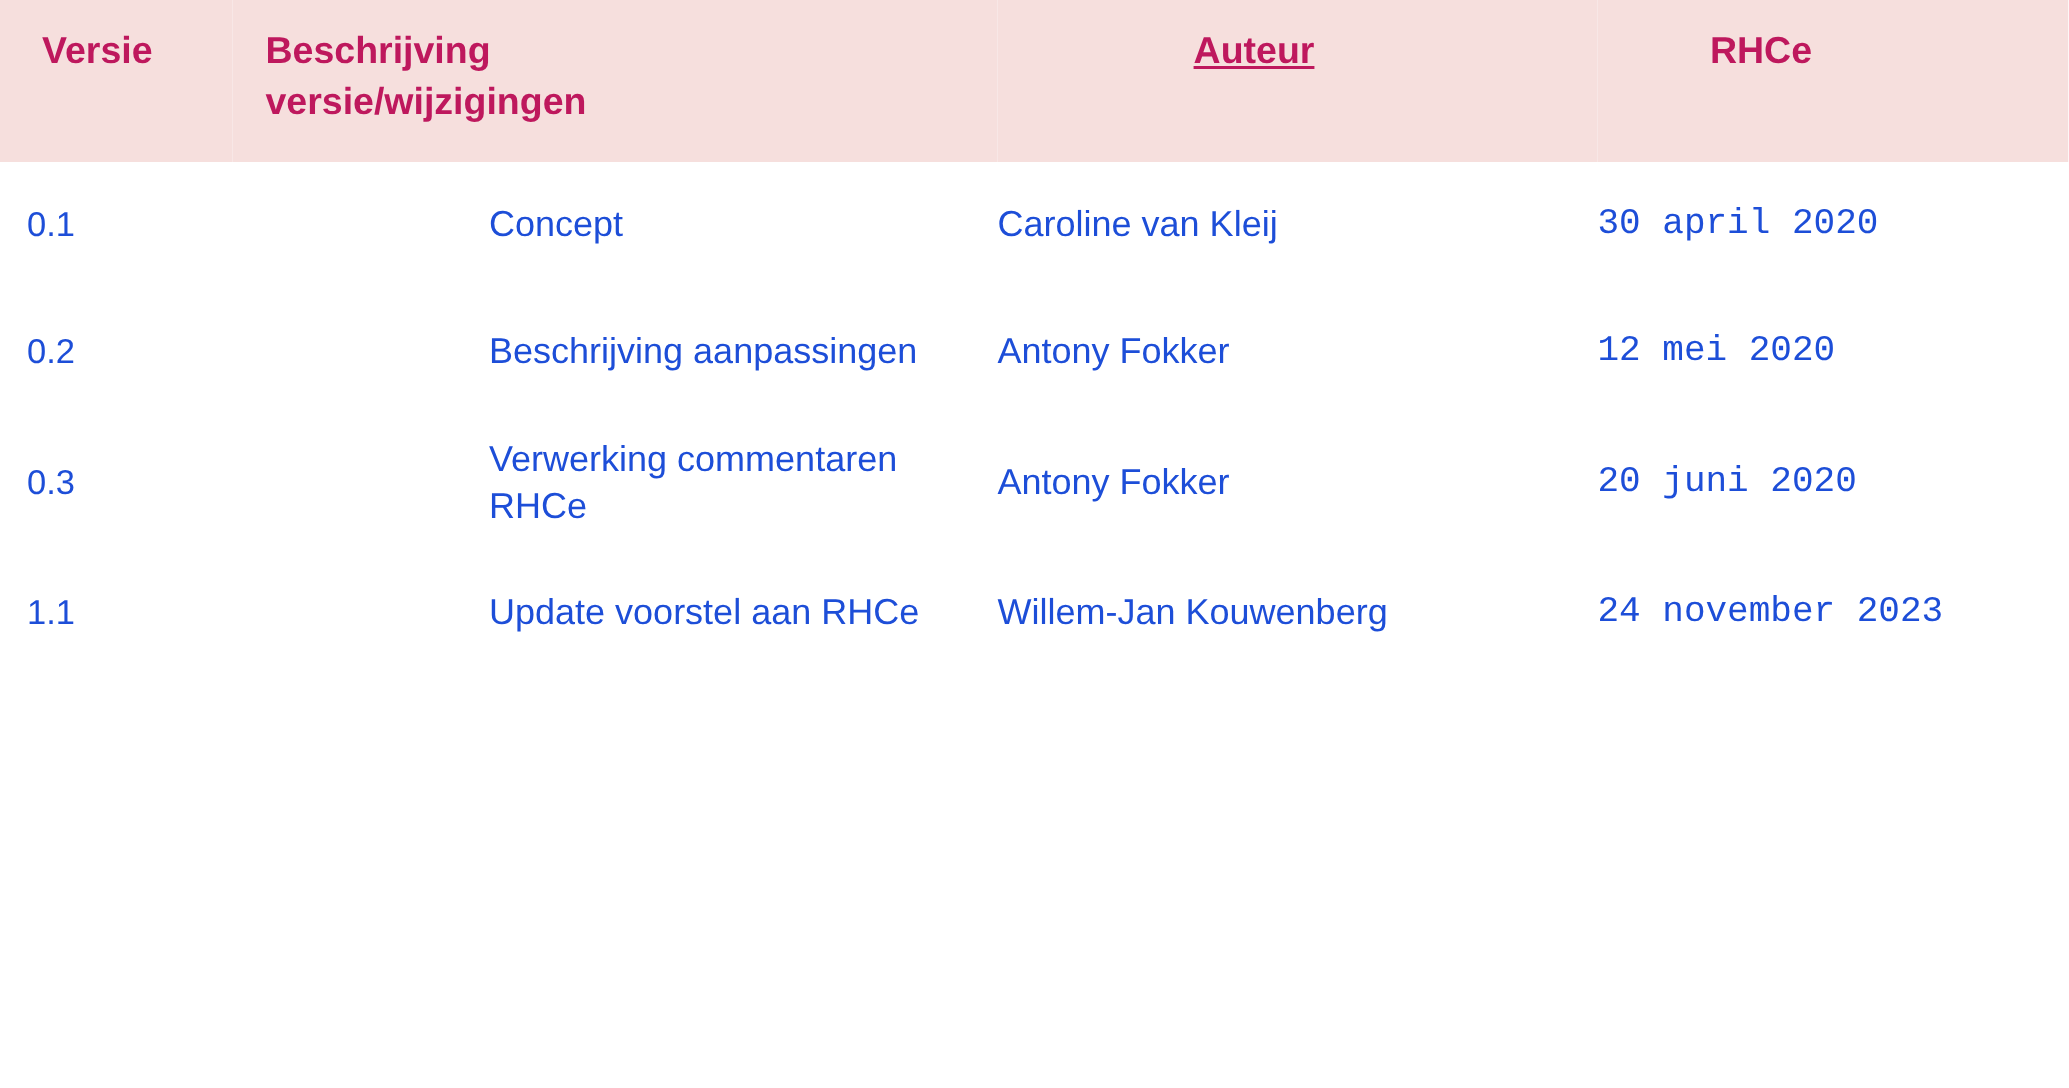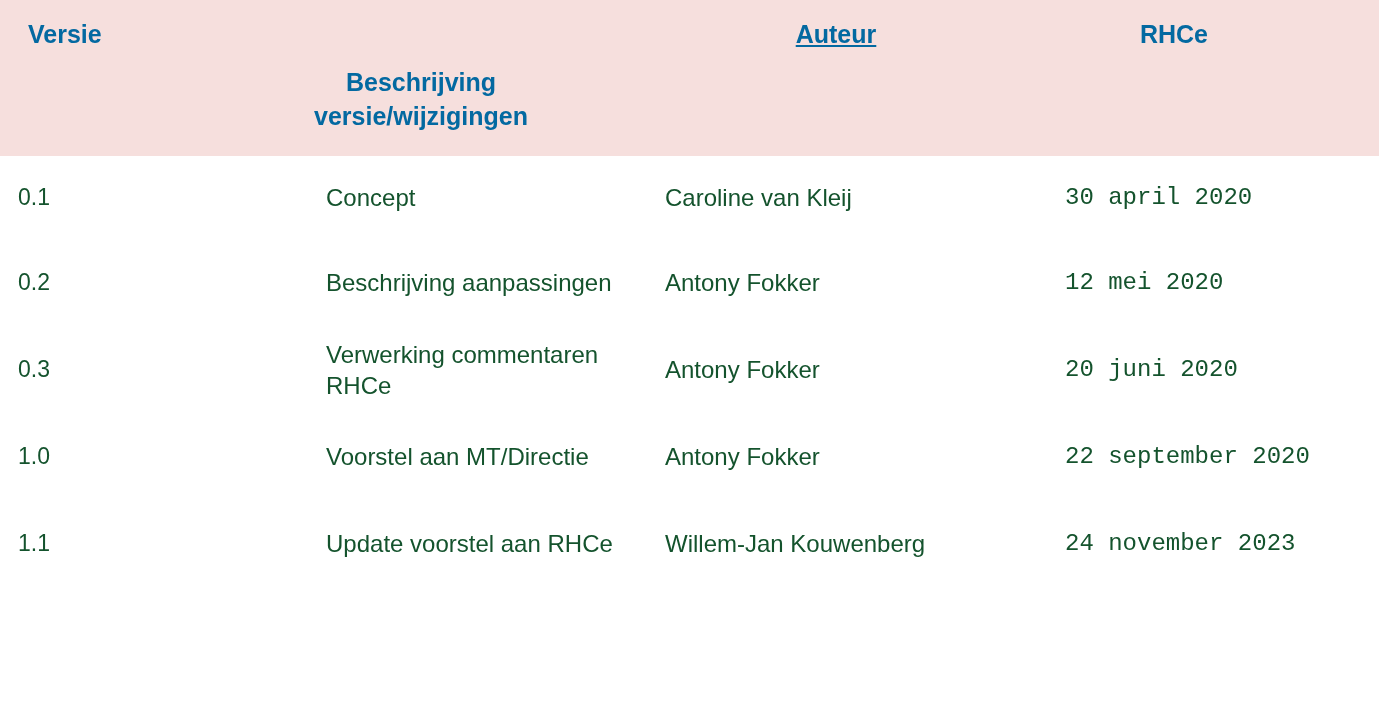--- a/index.html
+++ b/index.html
@@ -23,21 +23,21 @@
   .version-table col.c-beschrijving{ width: 510px; }
   .version-table col.c-auteur      { width: 400px; }
   .version-table col.c-datum       { width: 314px; }
 
   thead tr {
     background: #f6dfdd;
   }
   thead th {
     font-size: 25px;
     font-weight: bold;
-    color: #0369a1;
+    color: #be185d;
     padding: 18px 0 22px 0;
     vertical-align: top;
     line-height: 1.35;
     text-align: center;
   }
   thead th.th-versie {
     text-align: left;
     padding-left: 28px;
   }
   thead th.th-datum {
@@ -50,28 +50,27 @@
     padding-right: 96px;
   }
   .th-auteur-inner {
     display: block;
     text-align: center;
     padding-right: 58px;
     text-decoration: underline;
   }
   .th-beschrijving-inner {
     display: block;
-    text-align: center;
+    text-align: left;
     padding-left: 22px;
-    margin-top: 48px;
   }
   tbody td {
     font-size: 24px;
     font-weight: 400;
-    color: #14532d;
+    color: #1d4ed8;
     padding: 0;
     vertical-align: middle;
     height: 87px;
     line-height: 1.3;
   }
   tbody td.td-versie {
     padding-left: 18px;
     font-size: 23px;
   }
   tbody td.td-beschrijving {
@@ -129,26 +128,20 @@
       <td class="td-auteur">Antony Fokker</td>
       <td class="td-datum">12 mei 2020</td>
     </tr>
     <tr>
       <td class="td-versie">0.3</td>
       <td class="td-beschrijving">Verwerking commentaren RHCe</td>
       <td class="td-auteur">Antony Fokker</td>
       <td class="td-datum">20 juni 2020</td>
     </tr>
     <tr>
-      <td class="td-versie">1.0</td>
-      <td class="td-beschrijving">Voorstel aan MT/Directie</td>
-      <td class="td-auteur">Antony Fokker</td>
-      <td class="td-datum">22 september 2020</td>
-    </tr>
-    <tr>
       <td class="td-versie">1.1</td>
       <td class="td-beschrijving">Update voorstel aan RHCe</td>
       <td class="td-auteur">Willem-Jan Kouwenberg</td>
       <td class="td-datum">24 november 2023</td>
     </tr>
     <tr class="spacer-row">
       <td></td>
       <td></td>
       <td></td>
       <td></td>

